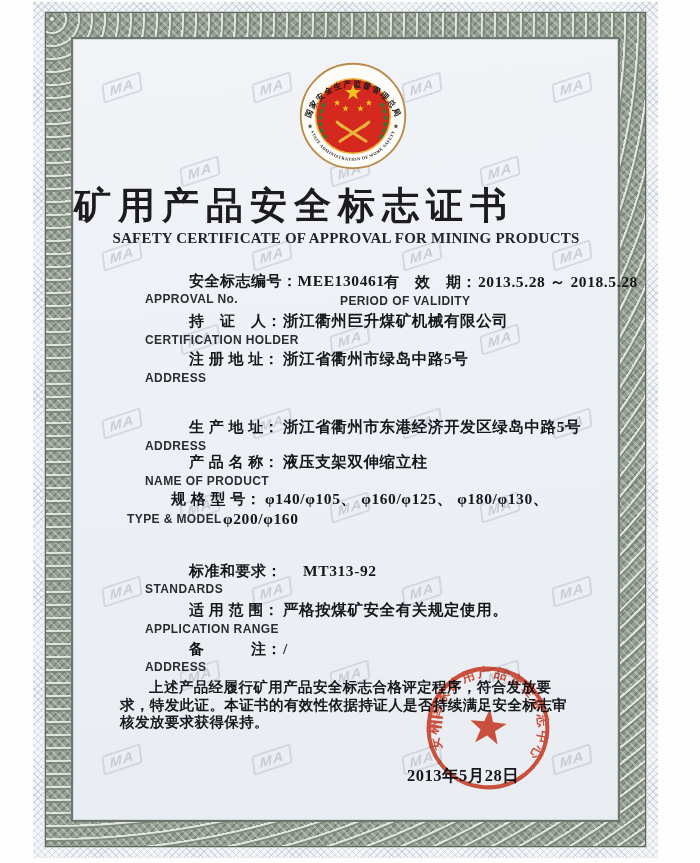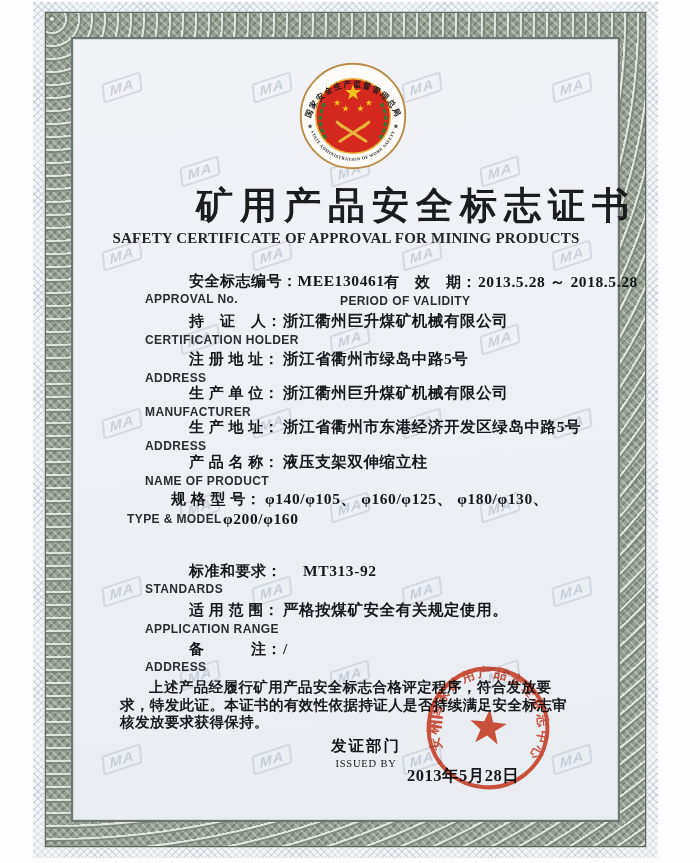--- a/index.html
+++ b/index.html
@@ -41,21 +41,21 @@
     font:bold italic 14px/17px "Liberation Sans","DejaVu Sans",sans-serif;
     text-align:center;
     transform:skewX(-14deg) rotate(-20deg);
     letter-spacing:1px;
     pointer-events:none;
   }
   
   .content{position:absolute;inset:0;}
   .emblem{position:absolute;left:297px;top:60px;width:112px;height:112px;}
   .title-zh{
-    position:absolute;left:74px;right:64px;top:181px;text-align:right;
+    position:absolute;left:74px;right:82px;top:181px;text-align:left;
     font-size:37px;font-weight:bold;letter-spacing:7px;color:#1c1c1f;
   }
   .title-en{
     position:absolute;left:74px;right:82px;top:230px;text-align:center;
     font-size:15px;font-weight:bold;letter-spacing:0.2px;color:#23252a;
   }
   .field{position:absolute;font-size:15px;}
   .flabel{display:inline-block;min-width:94px;font-weight:bold;letter-spacing:0.5px;white-space:nowrap;margin-left:44px;}
   .fvalue{font-weight:600;font-size:15.5px;letter-spacing:0.6px;white-space:nowrap;}
   .fvalue2{display:block;margin-left:96px;font-weight:600;font-size:15.5px;letter-spacing:0.6px;}
@@ -176,24 +176,20 @@
     <span class="fsub">PERIOD OF VALIDITY</span>
   </div>
   <div class="field f-holder">
     <span class="flabel">持　证　人：</span><span class="fvalue">浙江衢州巨升煤矿机械有限公司</span>
     <span class="fsub">CERTIFICATION HOLDER</span>
   </div>
   <div class="field f-regaddr">
     <span class="flabel">注 册 地 址：</span><span class="fvalue">浙江省衢州市绿岛中路5号</span>
     <span class="fsub">ADDRESS</span>
   </div>
-  <div class="field f-manu">
-    <span class="flabel">生 产 单 位：</span><span class="fvalue">浙江衢州巨升煤矿机械有限公司</span>
-    <span class="fsub">MANUFACTURER</span>
-  </div>
   <div class="field f-prodaddr">
     <span class="flabel">生 产 地 址：</span><span class="fvalue">浙江省衢州市东港经济开发区绿岛中路5号</span>
     <span class="fsub">ADDRESS</span>
   </div>
   <div class="field f-product">
     <span class="flabel">产 品 名 称：</span><span class="fvalue">液压支架双伸缩立柱</span>
     <span class="fsub">NAME OF PRODUCT</span>
   </div>
   <div class="field f-model">
     <span class="flabel">规 格 型 号：</span><span class="fvalue">φ140/φ105、 φ160/φ125、 φ180/φ130、</span>
@@ -208,24 +204,20 @@
     <span class="flabel">适 用 范 围：</span><span class="fvalue">严格按煤矿安全有关规定使用。</span>
     <span class="fsub">APPLICATION RANGE</span>
   </div>
   <div class="field f-remarks">
     <span class="flabel">备　　　注：</span><span class="fvalue">/</span>
     <span class="fsub">ADDRESS</span>
   </div>
 
   <div class="statement">上述产品经履行矿用产品安全标志合格评定程序，符合发放要求，特发此证。本证书的有效性依据持证人是否持续满足安全标志审核发放要求获得保持。</div>
 
-  <div class="issued">
-    <div class="ilabel">发证部门</div>
-    <div class="isub">ISSUED BY</div>
-  </div>
   <div class="idate">2013年5月28日</div>
 
   <svg class="seal" viewBox="0 0 140 140">
     <defs>
       <path id="sealArc" d="M 25.7,98.5 A 53,53 0 1 1 114.3,98.5" fill="none"></path>
     </defs>
     <circle cx="70" cy="70" r="62" fill="none" stroke="#d8472f" stroke-width="4.2"></circle>
     <text font-size="13.5" font-weight="bold" fill="#d8472f" letter-spacing="2.5" text-anchor="middle">
       <textPath href="#sealArc" startOffset="50%">安标国家矿用产品安全标志中心</textPath>
     </text>

